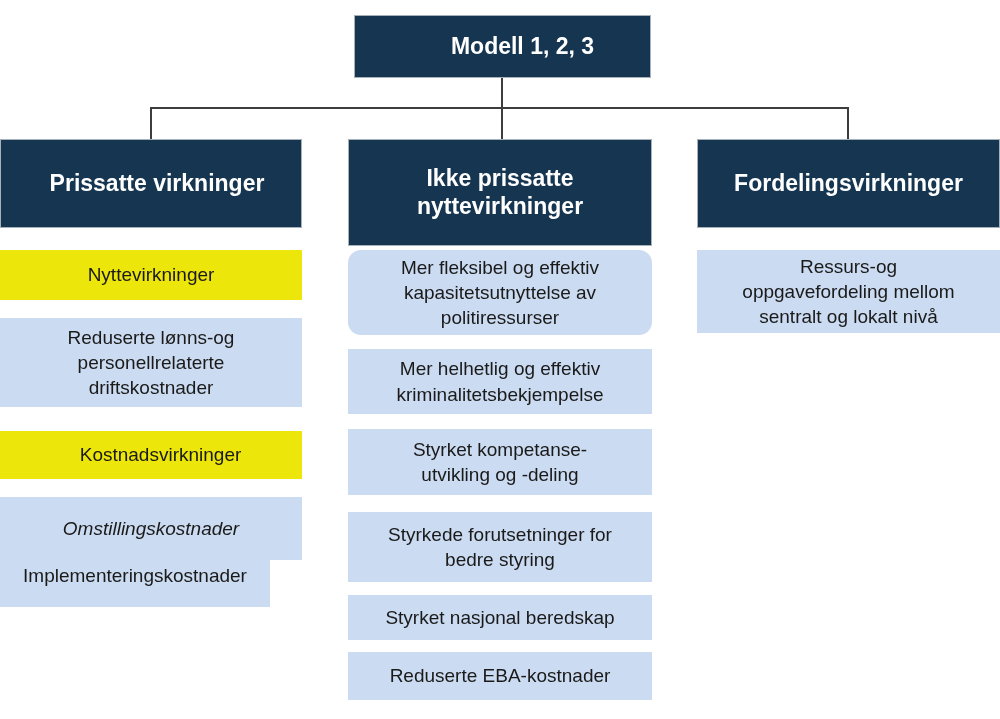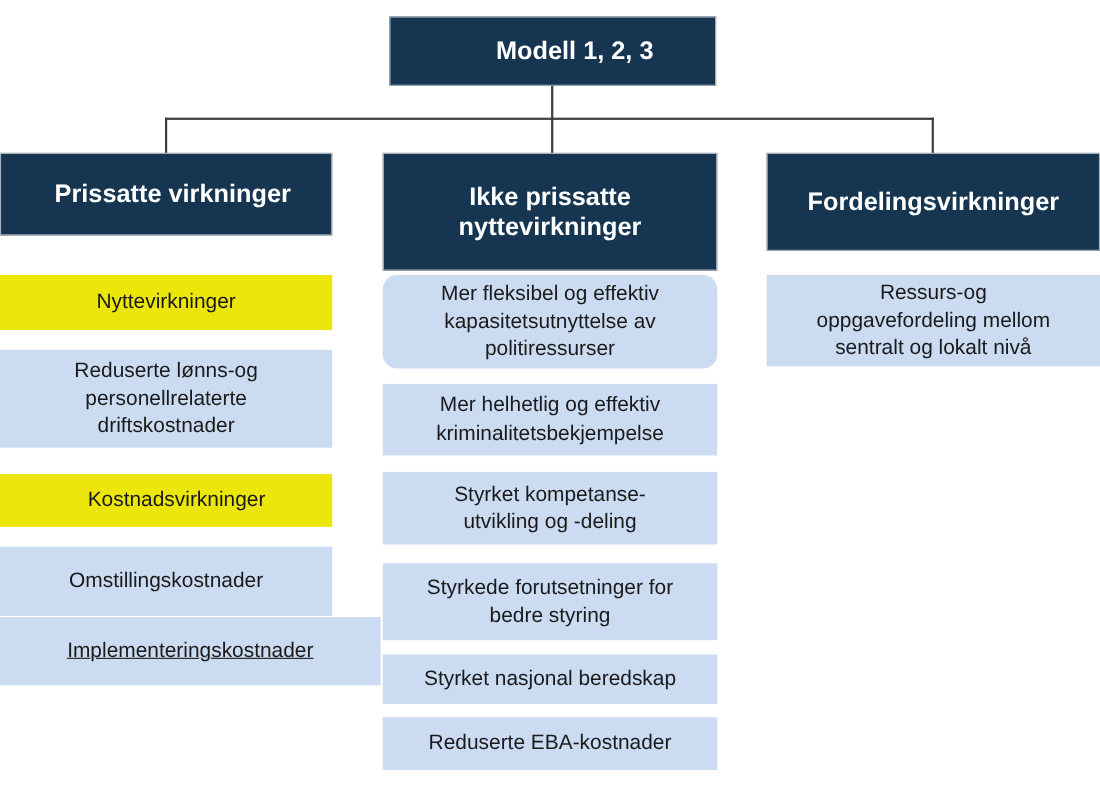--- a/index.html
+++ b/index.html
@@ -58,30 +58,30 @@
 
   
   #top-box        { left: 354px; top: 15px;  width: 297px; height: 63px; padding-left: 40px; }
 
   #conn-stem      { left: 501px; top: 78px;  width: 2px;   height: 30px; }
   #conn-horiz     { left: 150px; top: 107px; width: 699px; height: 2px;  }
   #conn-drop-left { left: 150px; top: 107px; width: 2px;   height: 32px; }
   #conn-drop-mid  { left: 501px; top: 107px; width: 2px;   height: 32px; }
   #conn-drop-right{ left: 847px; top: 107px; width: 2px;   height: 32px; }
 
-  #hdr-left  { left: 0px;   top: 139px; width: 302px; height: 75px; padding-left: 12px; }
+  #hdr-left  { left: 0px;   top: 139px; width: 302px; height: 89px; padding-left: 12px; }
   #hdr-mid   { left: 348px; top: 139px; width: 304px; height: 107px; }
   #hdr-right { left: 697px; top: 139px; width: 303px; height: 89px; }
 
   
   #c0-i0 { left: 0; width: 302px; top: 250px; height: 50px; }
   #c0-i1 { left: 0; width: 302px; top: 318px; height: 89px; }
   #c0-i2 { left: 0; width: 302px; top: 431px; height: 48px; padding-left: 27px; }
-  #c0-i3 { left: 0; width: 302px; top: 497px; height: 63px; }
-  #c0-i4 { left: 0; width: 346px; top: 561px; height: 62px; text-decoration: underline; }
+  #c0-i3 { left: 0; width: 302px; top: 497px; height: 63px; font-style: italic; }
+  #c0-i4 { left: 0; width: 270px; top: 545px; height: 62px; }
 
   
   #c1-i0 { left: 348px; width: 304px; top: 250px; height: 85px; border-radius: 13px; }
   #c1-i1 { left: 348px; width: 304px; top: 349px; height: 65px; }
   #c1-i2 { left: 348px; width: 304px; top: 429px; height: 66px; }
   #c1-i3 { left: 348px; width: 304px; top: 512px; height: 70px; }
   #c1-i4 { left: 348px; width: 304px; top: 595px; height: 45px; }
   #c1-i5 { left: 348px; width: 304px; top: 652px; height: 48px; }
 
   

